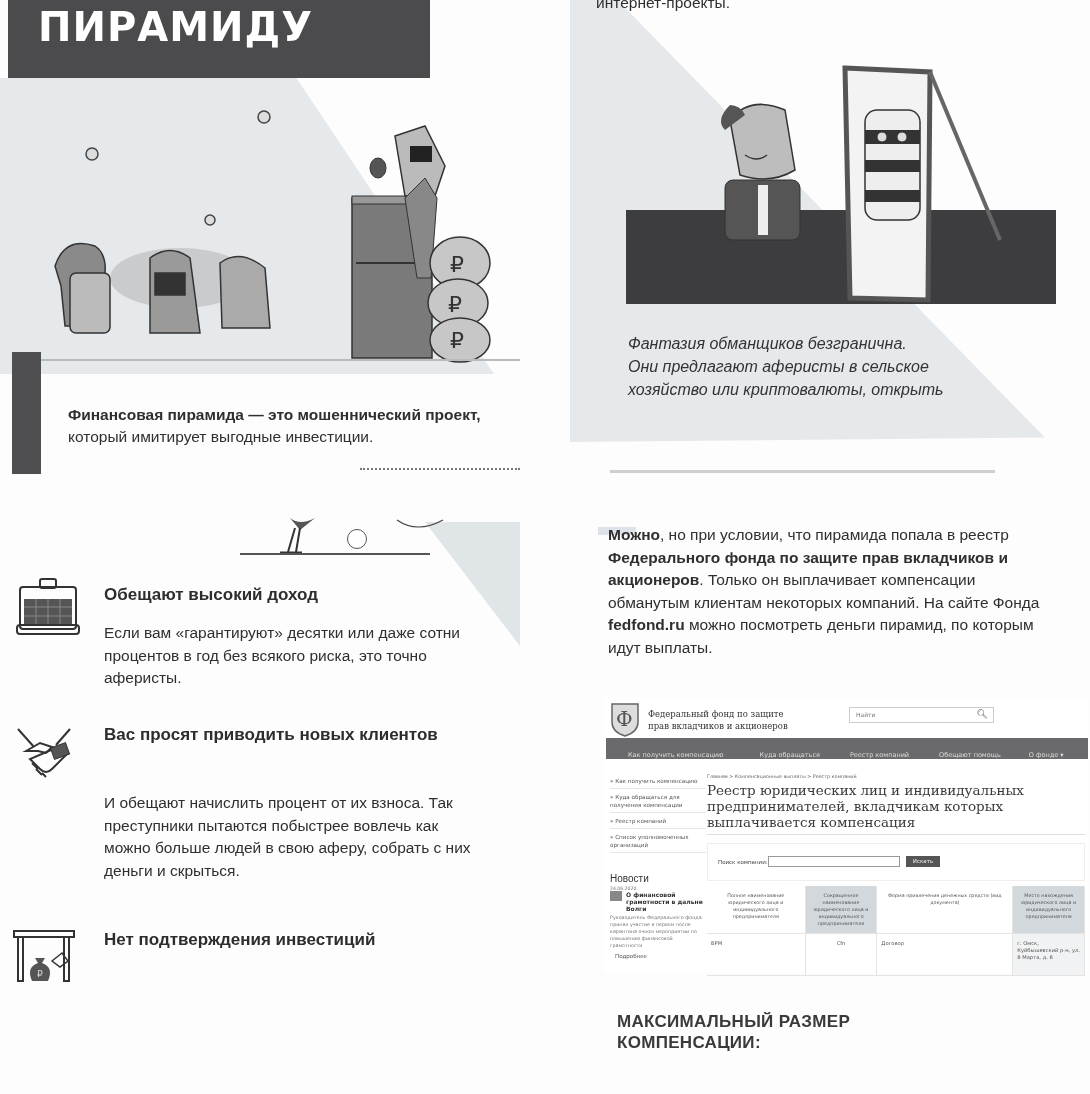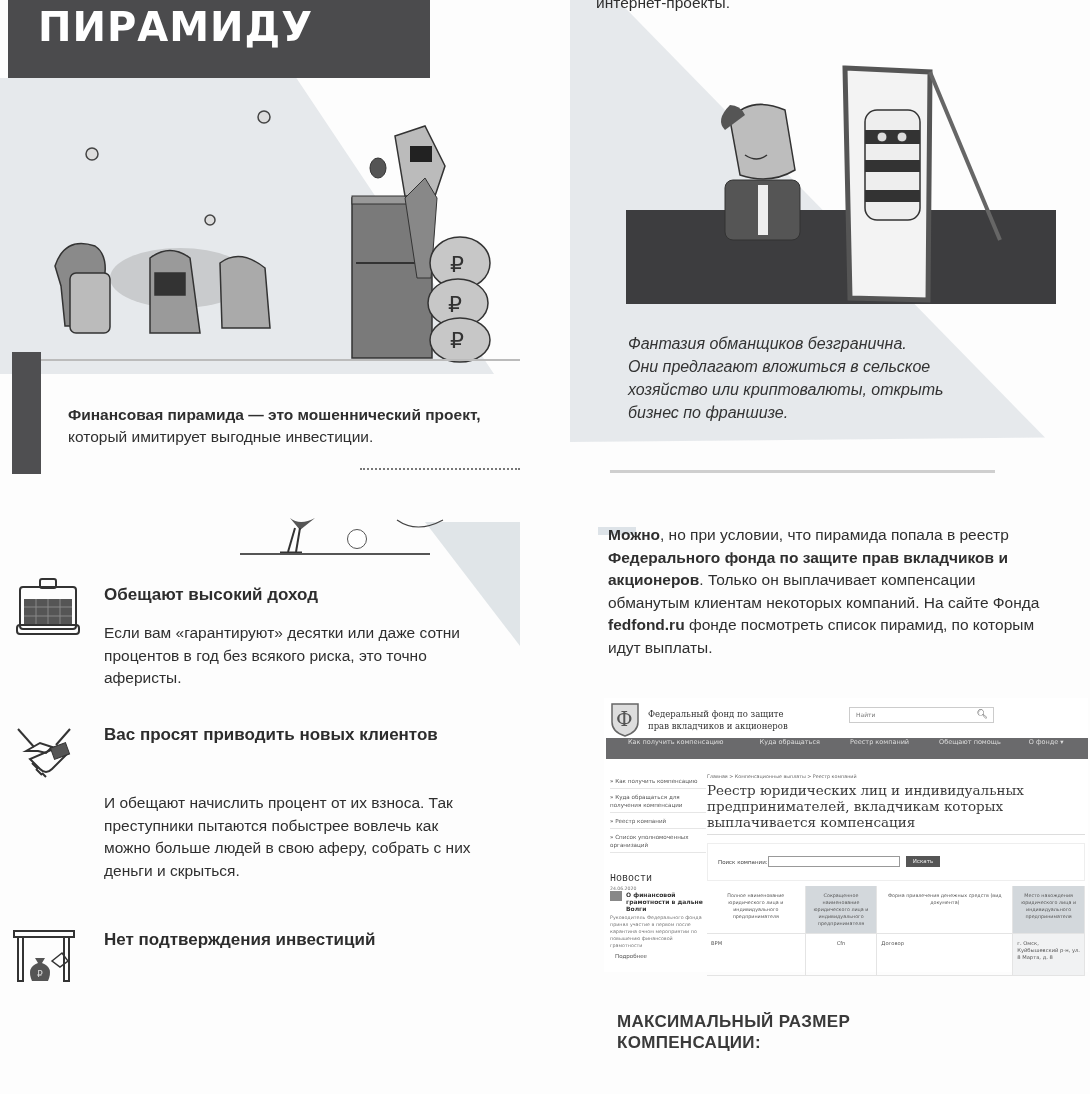--- a/index.html
+++ b/index.html
@@ -40,25 +40,25 @@
   
   .answer { left: 608px; top: 524px; width: 440px; font-size: 15.5px; line-height: 22.5px; color: #2f2f2f; }
   .answer b { font-weight: 700; margin-top: 8px; }
   .answer-mark { left: 598px; top: 527px; width: 38px; height: 8px; background: #dde3e8; }
 
   .site { left: 604px; top: 698px; width: 484px; height: 274px; background: #fff; font-family: "DejaVu Serif", serif; }
   .site .logo { position: absolute; left: 4px; top: 2px; width: 34px; height: 38px; }
   .site .org { position: absolute; left: 44px; top: 10px; font-size: 8.5px; line-height: 12px; color: #333; }
   .site .search { position: absolute; left: 245px; top: 9px; width: 145px; height: 16px; border: 1px solid #ccc; font-size: 6px; color: #777; padding: 3px 6px; font-family: "DejaVu Sans", sans-serif; }
   .site .search .mag { position: absolute; right: 5px; top: 1px; font-size: 9px; color: #444; }
-  .site .nav { position: absolute; left: 2px; top: 40px; width: 482px; height: 21px; background: #6a6a6c; display: flex; align-items: flex-start; }
+  .site .nav { position: absolute; left: 2px; top: 40px; width: 482px; height: 21px; background: #6a6a6c; display: flex; align-items: flex-end; }
   .site .nav span { color: #ddd; font-size: 6.5px; margin-left: 22px; white-space: nowrap; font-family: "DejaVu Sans", sans-serif; }
   .site .side { position: absolute; left: 6px; top: 78px; width: 96px; font-family: "DejaVu Sans", sans-serif; }
   .site .side .it { font-size: 5.6px; line-height: 8px; color: #555; padding: 1px 0 3px 0; border-bottom: 1px solid #e6e6e6; margin-bottom: 3px; }
-  .site .side .news-h { font-family: Liberation Mono, monospace; font-size: 10px; color: #333; margin-top: 20px; }
+  .site .side .news-h { font-family: Liberation Sans, sans-serif; font-size: 10px; color: #333; margin-top: 20px; }
   .site .side .news-d { font-size: 4.6px; color: #777; margin-top: 2px; }
   .site .side .news-t { font-size: 6px; font-weight: 700; color: #333; line-height: 7px; margin-left: 16px; }
   .site .side .news-ico { position: absolute; left: 0; top: 0; width: 12px; height: 10px; background: #888; }
   .site .side .news-b { font-size: 4.8px; color: #777; line-height: 7px; margin-top: 2px; }
   .site .side .more { font-size: 5.5px; color: #555; margin-top: 4px; margin-left: 5px; }
   .site .crumbs { position: absolute; left: 103px; top: 76px; font-size: 4.8px; color: #666; font-family: "DejaVu Sans", sans-serif; }
   .site .h1 { position: absolute; left: 103px; top: 84px; width: 330px; font-size: 13.5px; line-height: 16px; color: #3a3a3a; }
   .site .hr { position: absolute; left: 103px; top: 136px; width: 378px; height: 1px; background: #ddd; }
   .site .sbox { position: absolute; left: 103px; top: 145px; width: 378px; height: 38px; border: 1px solid #eee; }
   .site .sbox .lbl { position: absolute; left: 10px; top: 15px; font-size: 5.5px; color: #444; font-family: "DejaVu Sans", sans-serif; }
@@ -145,23 +145,22 @@
   <rect x="175" y="50" width="55" height="110" rx="12" fill="#eee" stroke="#333" stroke-width="1.5"></rect>
   <rect x="175" y="70" width="55" height="14" fill="#333"></rect>
   <rect x="175" y="100" width="55" height="12" fill="#333"></rect>
   <rect x="175" y="130" width="55" height="12" fill="#333"></rect>
   <circle cx="192" cy="77" r="5" fill="#ddd" stroke="#333"></circle>
   <circle cx="212" cy="77" r="5" fill="#ddd" stroke="#333"></circle>
 </svg>
 
 <div class="abs quote">
   <div>Фантазия обманщиков безгранична.</div>
-  <div>Они предлагают вложиться в сельское</div>
+  <div>Они предлагают аферисты в сельское</div>
   <div>хозяйство или криптовалюты, открыть</div>
-  <div>бизнес по франшизе.</div>
 </div>
 <div class="abs divider-2"></div>
 
 <div class="abs light-bg-3"></div>
 <svg class="abs" style="left:250px;top:518px;width:80px;height:40px" viewBox="0 0 80 40">
   <path d="M40 0 q10 8 25 0 l-15 12z" fill="#555"></path>
   <line x1="45" y1="10" x2="38" y2="34" stroke="#333" stroke-width="2"></line>
   <line x1="50" y1="10" x2="46" y2="34" stroke="#333" stroke-width="2"></line>
   <path d="M30 35 h22" stroke="#333" stroke-width="3"></path>
 </svg>
@@ -209,21 +208,21 @@
     <rect x="52" y="8" width="5" height="44" fill="none" stroke="#333" stroke-width="2"></rect>
     <path d="M20 52 q-6 -14 6 -18 l-3 -5 h10 l-3 5 q12 4 6 18 z" fill="#555"></path>
     <text x="25" y="48" font-size="9" fill="#ddd" font-family="DejaVu Sans, sans-serif">₽</text>
     <path d="M40 32 l10 -8 l6 8 l-8 6 z" fill="none" stroke="#333" stroke-width="1.5"></path>
   </svg>
   <h3>Нет подтверждения инвестиций</h3>
 </div>
 
 <div class="abs answer-mark"></div>
 <div class="abs answer">
-  <b>Можно</b><span>, но при условии, что пирамида попала в реестр </span><b>Федерального фонда по защите прав вкладчиков и акционеров</b><span>. Только он выплачивает компенсации обманутым клиентам некоторых компаний. На сайте Фонда </span><b>fedfond.ru</b><span> фонде посмотреть список пирамид, по которым идут выплаты.</span>
+  <b>Можно</b><span>, но при условии, что пирамида попала в реестр </span><b>Федерального фонда по защите прав вкладчиков и акционеров</b><span>. Только он выплачивает компенсации обманутым клиентам некоторых компаний. На сайте Фонда </span><b>fedfond.ru</b><span> можно посмотреть деньги пирамид, по которым идут выплаты.</span>
 </div>
 
 <div class="abs site">
   <svg class="logo" viewBox="0 0 34 38">
     <path d="M4 4 h26 v18 q0 10 -13 14 q-13 -4 -13 -14z" fill="#ddd" stroke="#666" stroke-width="1.5"></path>
     <text x="8" y="26" font-size="20" font-family="DejaVu Serif, serif" fill="#555">Ф</text>
   </svg>
   <div class="org">
     <div>Федеральный фонд по защите</div>
     <div>прав вкладчиков и акционеров</div>

